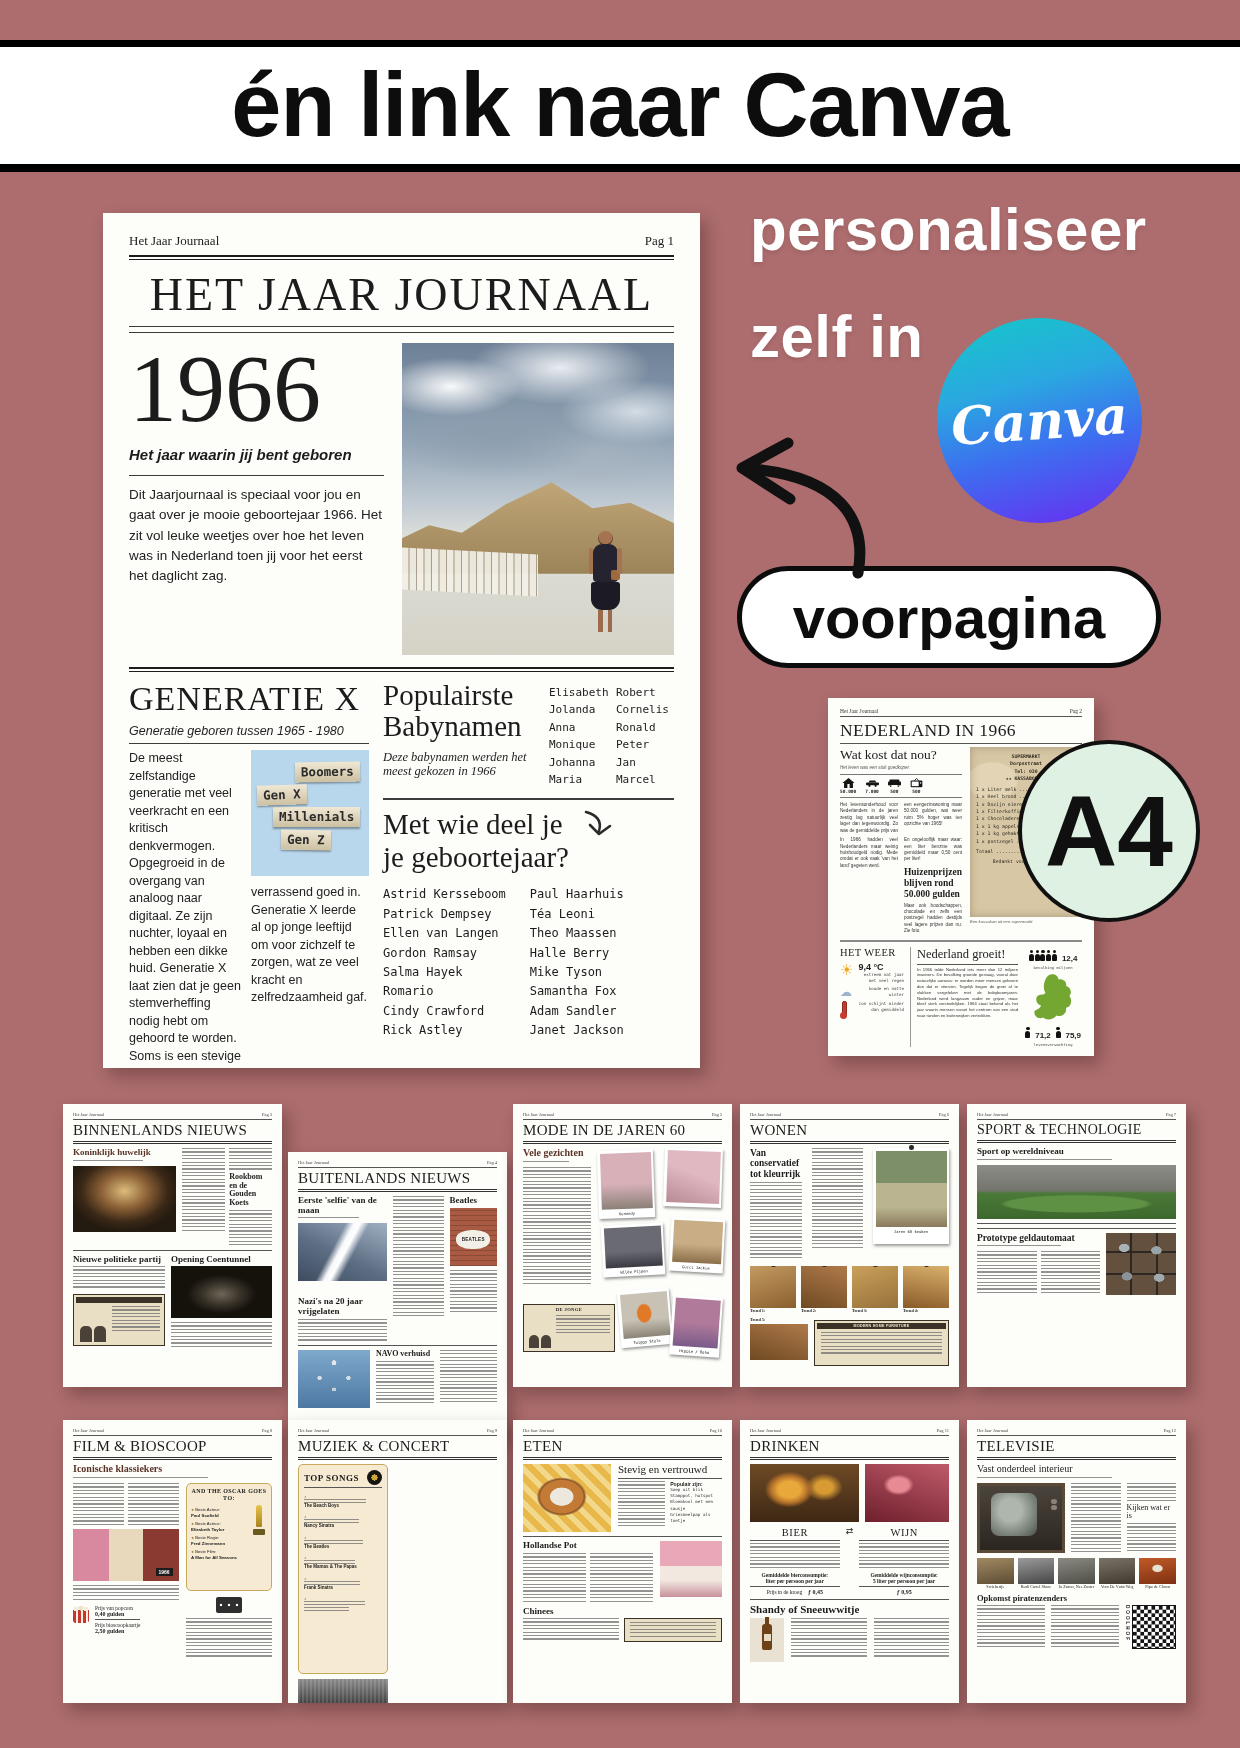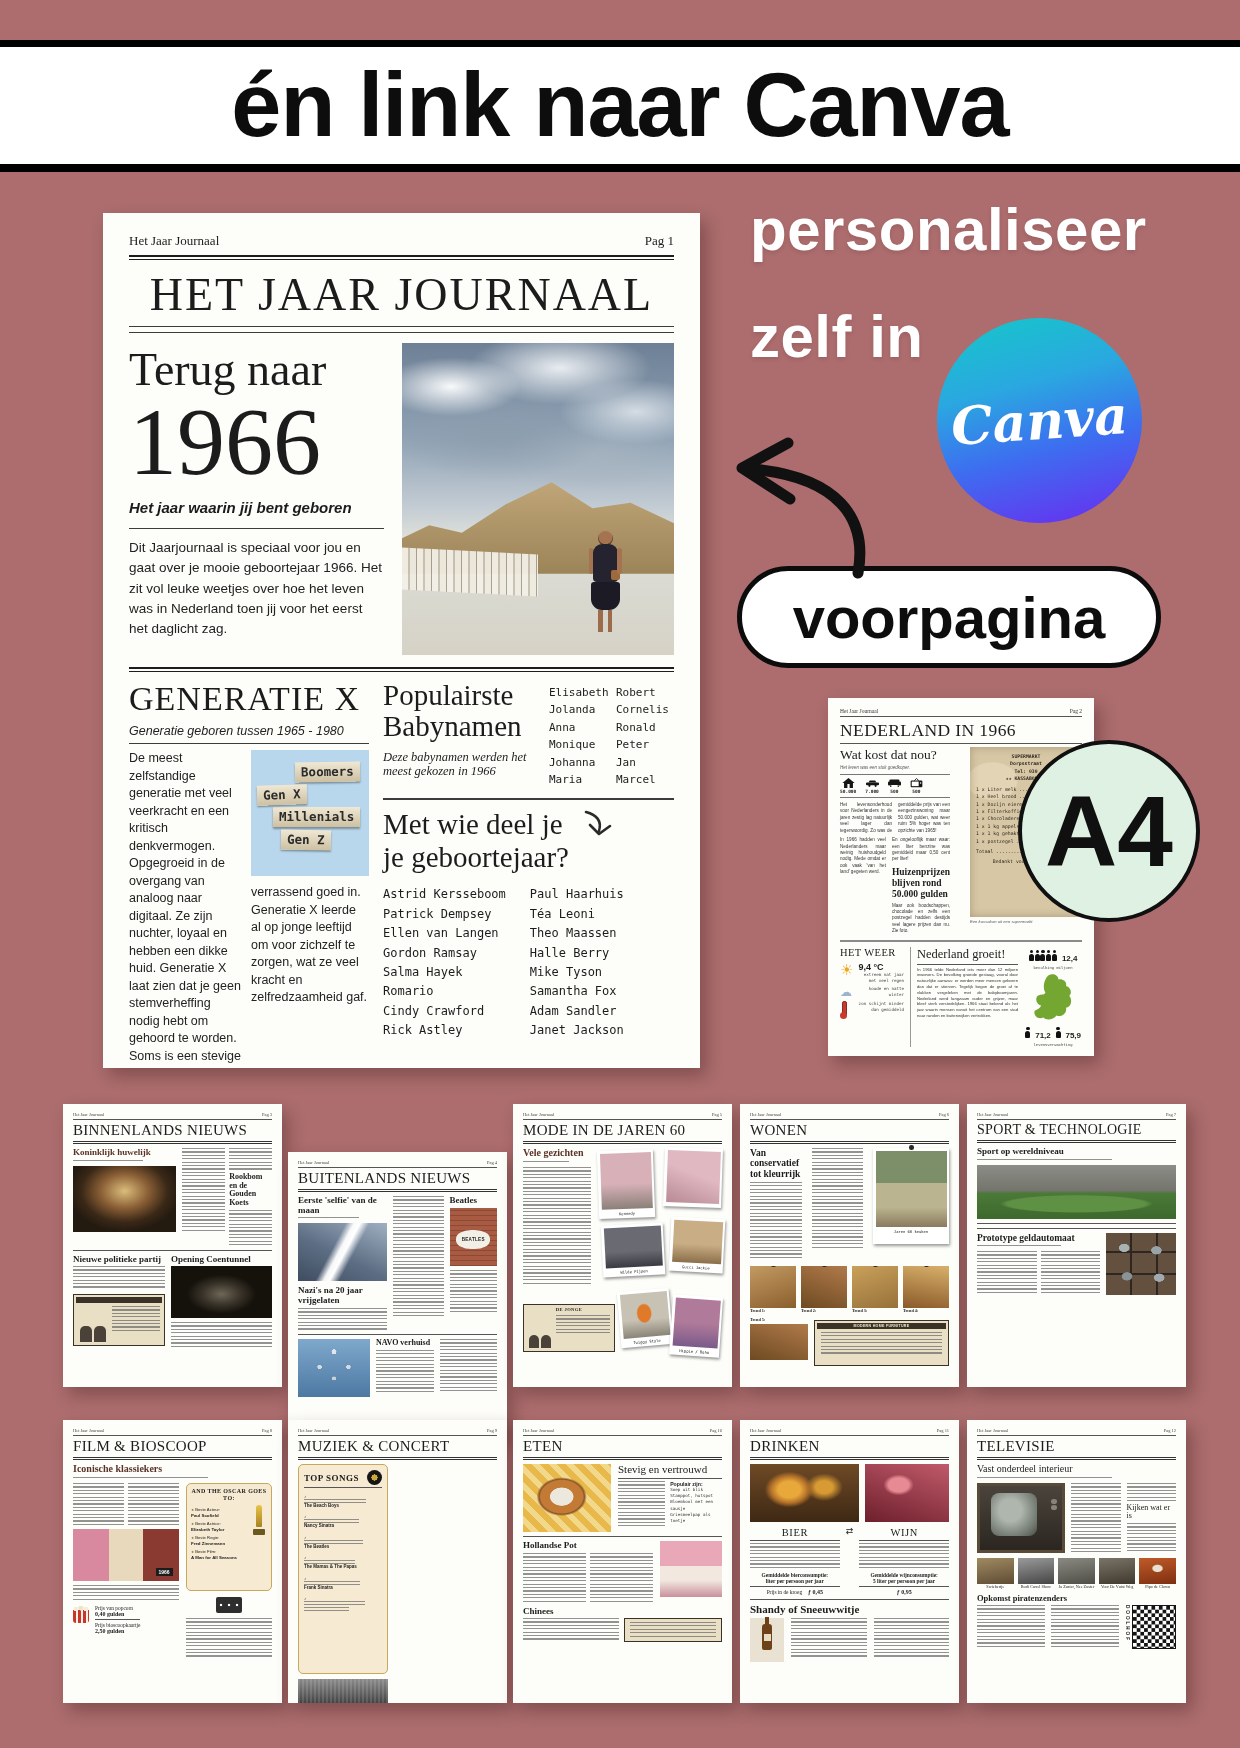--- a/index.html
+++ b/index.html
@@ -69,21 +69,21 @@
   
   .promo-line{position:absolute;left:750px;color:#fff;font-weight:bold;font-size:60px;letter-spacing:.5px;text-shadow:0 2px 4px rgba(60,20,20,.15)}
   .canva{position:absolute;left:937px;top:318px;width:205px;height:205px;border-radius:50%;background:linear-gradient(165deg,#14c8c8 0%,#2aa8e0 34%,#3d6ef0 62%,#6b2af0 100%);display:flex;align-items:center;justify-content:center}
   .canva span{font-family:"DejaVu Serif","Liberation Serif",serif;font-style:italic;font-weight:bold;color:#fff;font-size:52px;transform:rotate(-4deg)}
   .pill{position:absolute;left:737px;top:566px;width:424px;height:102px;background:#fff;border:5px solid #0c0c0c;border-radius:52px;display:flex;align-items:center;justify-content:center;font-size:58px;font-weight:bold;color:#0d0d0d}
   .a4{position:absolute;left:1018px;top:740px;width:182px;height:182px;border-radius:50%;background:#def1e2;border:4px solid #101010;display:flex;align-items:center;justify-content:center;font-size:100px;font-weight:bold;color:#101010;z-index:6}
   
   #page2{left:828px;top:698px;width:266px;height:358px;padding:10px 12px;overflow:hidden;z-index:5}
   .p2-head{display:flex;justify-content:space-between;font-size:5.5px;color:#333}
   .p2-title{font-size:17.5px;margin:3px 0 1px;font-weight:normal;letter-spacing:.4px}
-  .p2-main{display:flex;gap:20px;margin-top:3px}
+  .p2-main{display:flex;gap:8px;margin-top:3px}
   .p2-left{flex:1}
   .p2-h2{font-size:13.5px;font-weight:normal}
   .p2-sub{font-size:4.5px;font-style:italic;color:#555;margin:2px 0}
   .icons-row{display:flex;gap:9px;margin:4px 0;border-top:.5px solid #777;border-bottom:.5px solid #777;padding:3px 0}
   .icons-row .ic{text-align:center}
   .icons-row svg{width:13px;height:10px;fill:#151515;display:block;margin:0 auto}
   .icons-row .num{font-family:"DejaVu Sans Mono",monospace;font-size:4.5px;font-weight:bold;margin-top:1px}
   .p2-body{font-size:4.6px;line-height:1.4;color:#333;column-count:2;column-gap:6px;text-align:justify}
   .p2-subhead{font-family:"Liberation Serif",serif;font-size:9.5px;font-weight:bold;line-height:1.15;margin:4px 0 3px}
   .receipt{width:112px;flex:none}
@@ -198,21 +198,20 @@
   <div class="p-head serif">
     <span>Het Jaar Journaal</span>
     <span>Pag 1</span>
   </div>
   <hr class="drule">
   <h1 class="masthead serif">HET JAAR JOURNAAL</h1>
   <hr class="rule">
   <hr class="rule">
   <div class="hero">
     <div class="hero-left">
-      <div class="h-t1 serif">Terug naar</div>
       <div class="h-year serif">1966</div>
       <div class="h-tag">Het jaar waarin jij bent geboren</div>
       <hr class="rule" style="margin:12px 0 9px">
       <p class="h-intro">Dit Jaarjournaal is speciaal voor jou en gaat over je mooie geboortejaar 1966. Het zit vol leuke weetjes over hoe het leven was in Nederland toen jij voor het eerst het daglicht zag.</p>
     </div>
     <div class="hero-photo">
       <div class="mountain"></div>
       <div class="village"></div>
       <div class="fg-rocks"></div>
       <div class="woman">
@@ -495,21 +494,21 @@
       <span>Pag 4</span>
     </div>
   <hr class="t-rule">
     <div class="t-title">BUITENLANDS NIEUWS</div>
     <div class="t-drule"></div>
   <div class="flex" style="gap:6px">
     <div style="flex:1.5">
       <div class="t-h2">Eerste 'selfie' van de maan</div>
       <div class="t-sub gk"></div>
       <div class="ph ph-rocket" style="height:58px"></div>
-      <div class="t-h2" style="margin-top:5px">Nazi's na 20 jaar vrijgelaten</div>
+      <div class="t-h2" style="margin-top:16px">Nazi's na 20 jaar vrijgelaten</div>
       <div class="gk" style="height:22px"></div>
     </div>
     <div style="flex:.85">
         <div class="gk" style="height:122px"></div>
       </div>
     <div style="flex:.8">
       <div class="t-h2">Beatles</div>
       <div class="ph ph-beatles" style="height:58px">
         <div class="bea-sign">BEATLES</div>
       </div>

